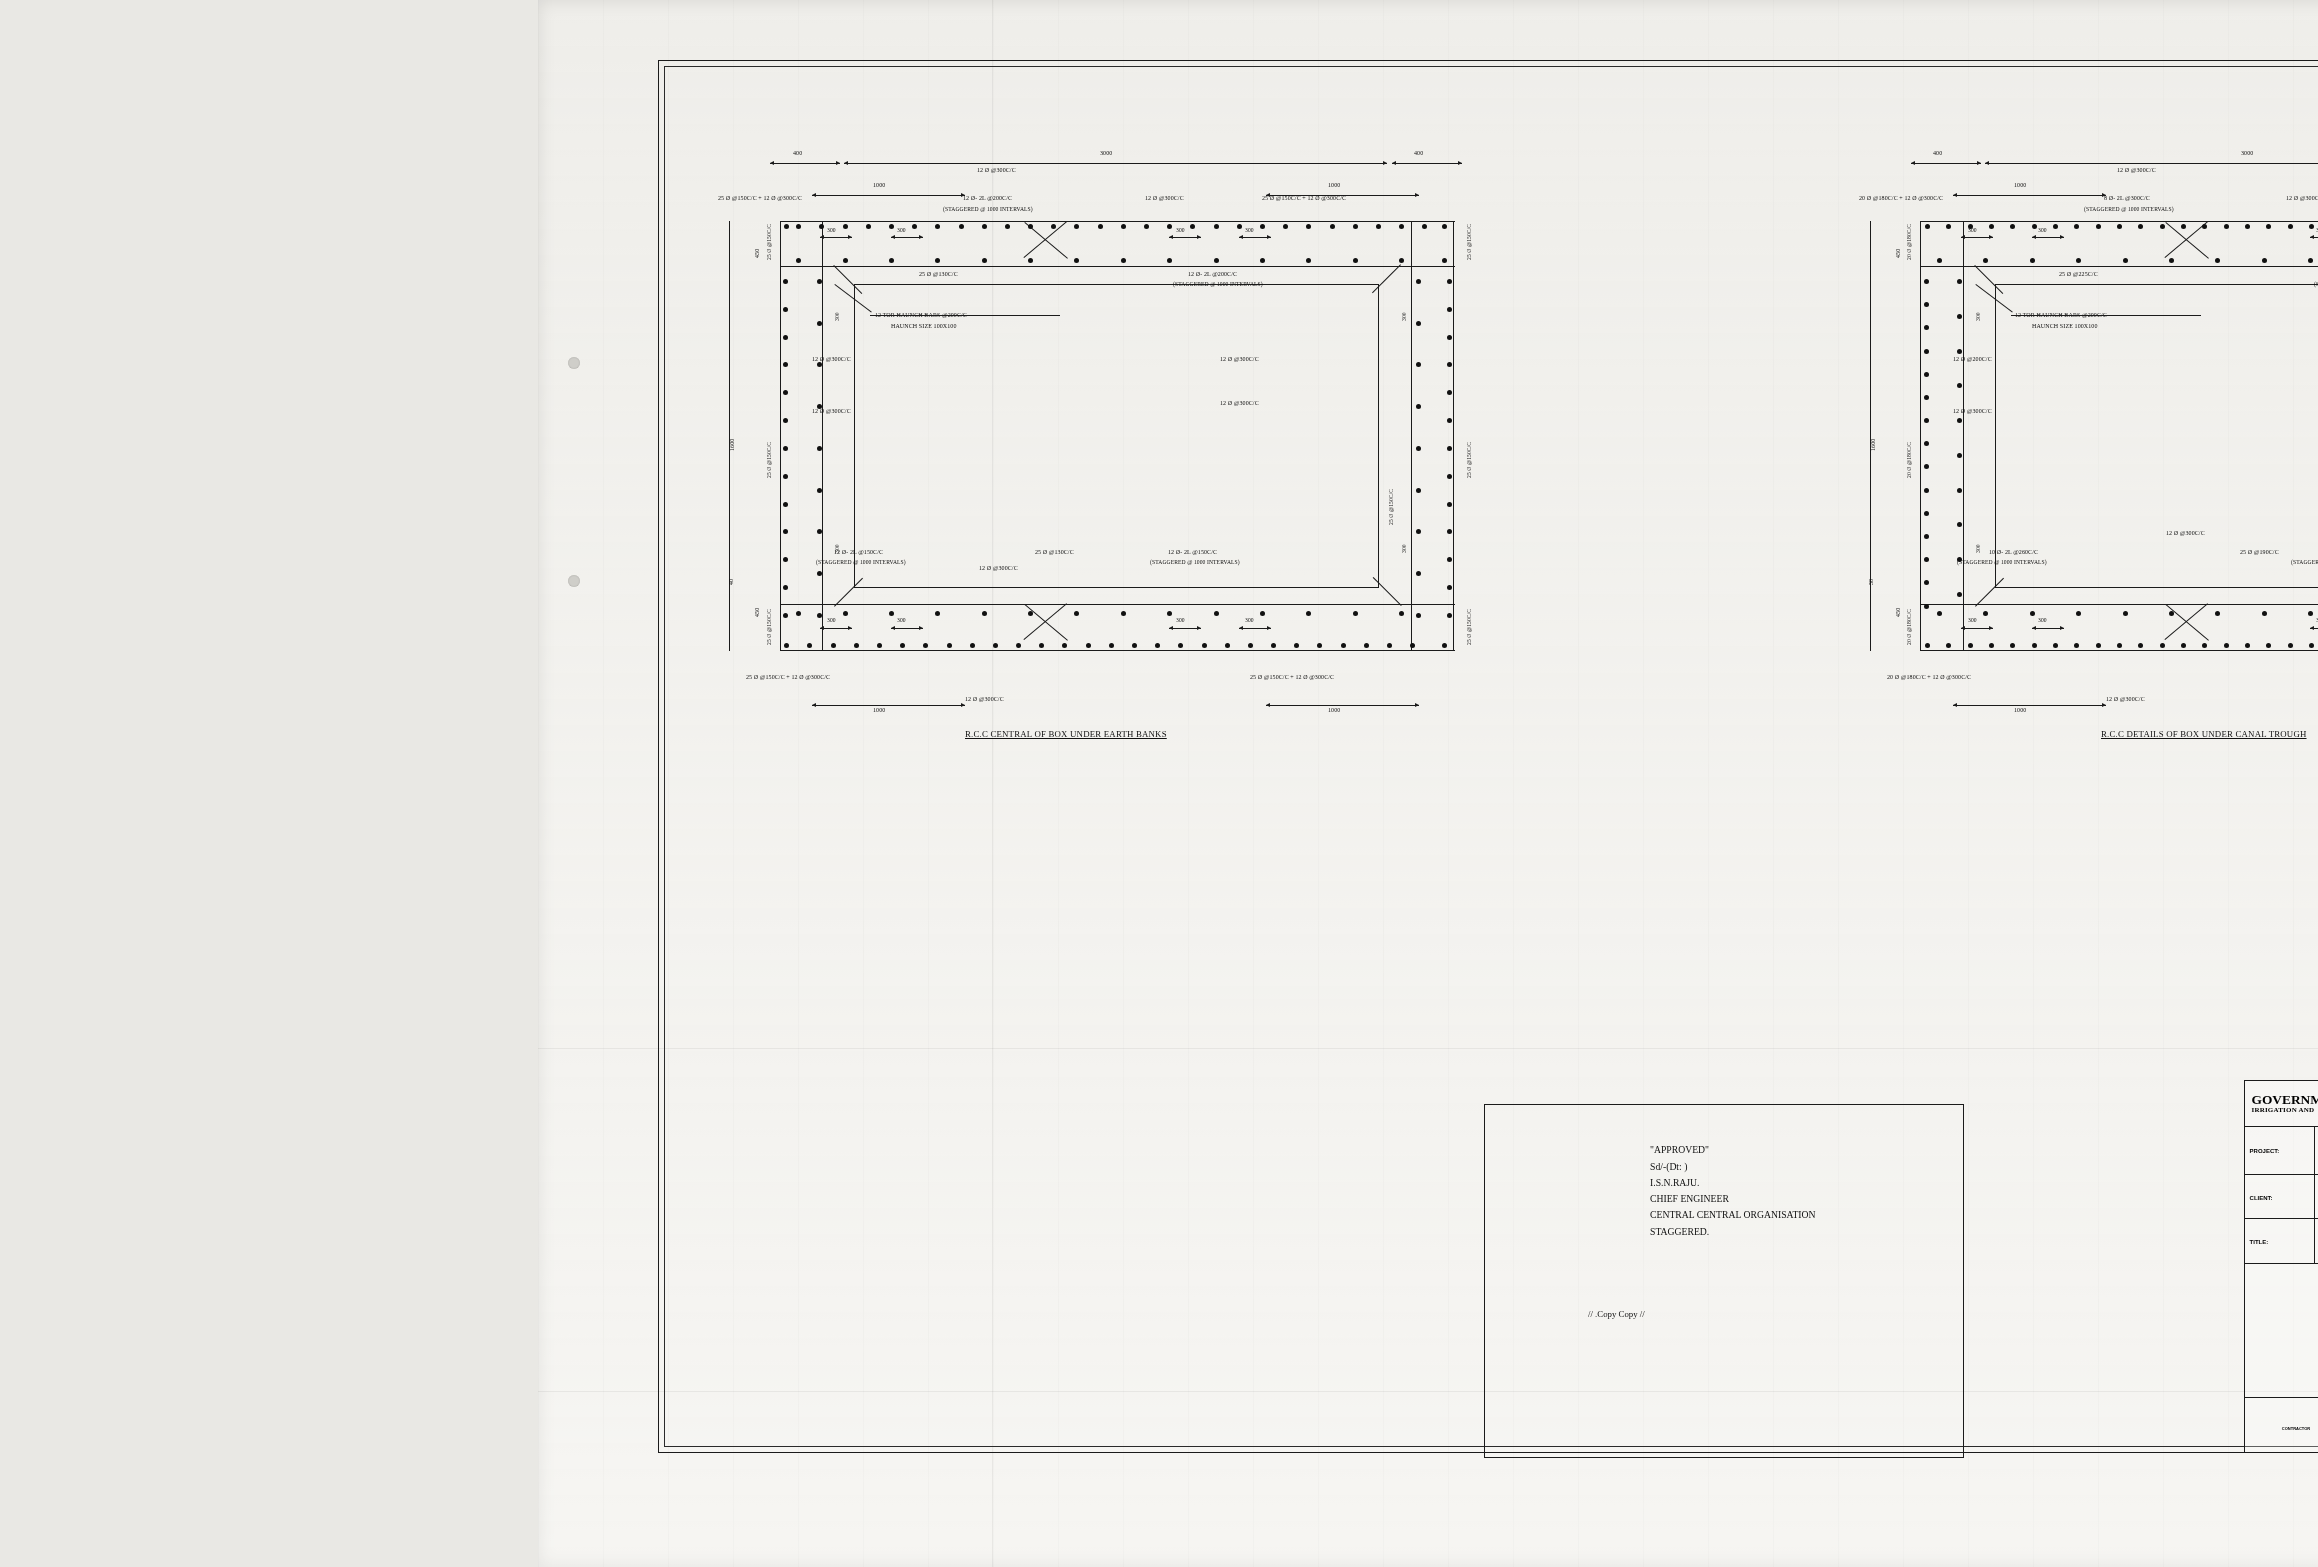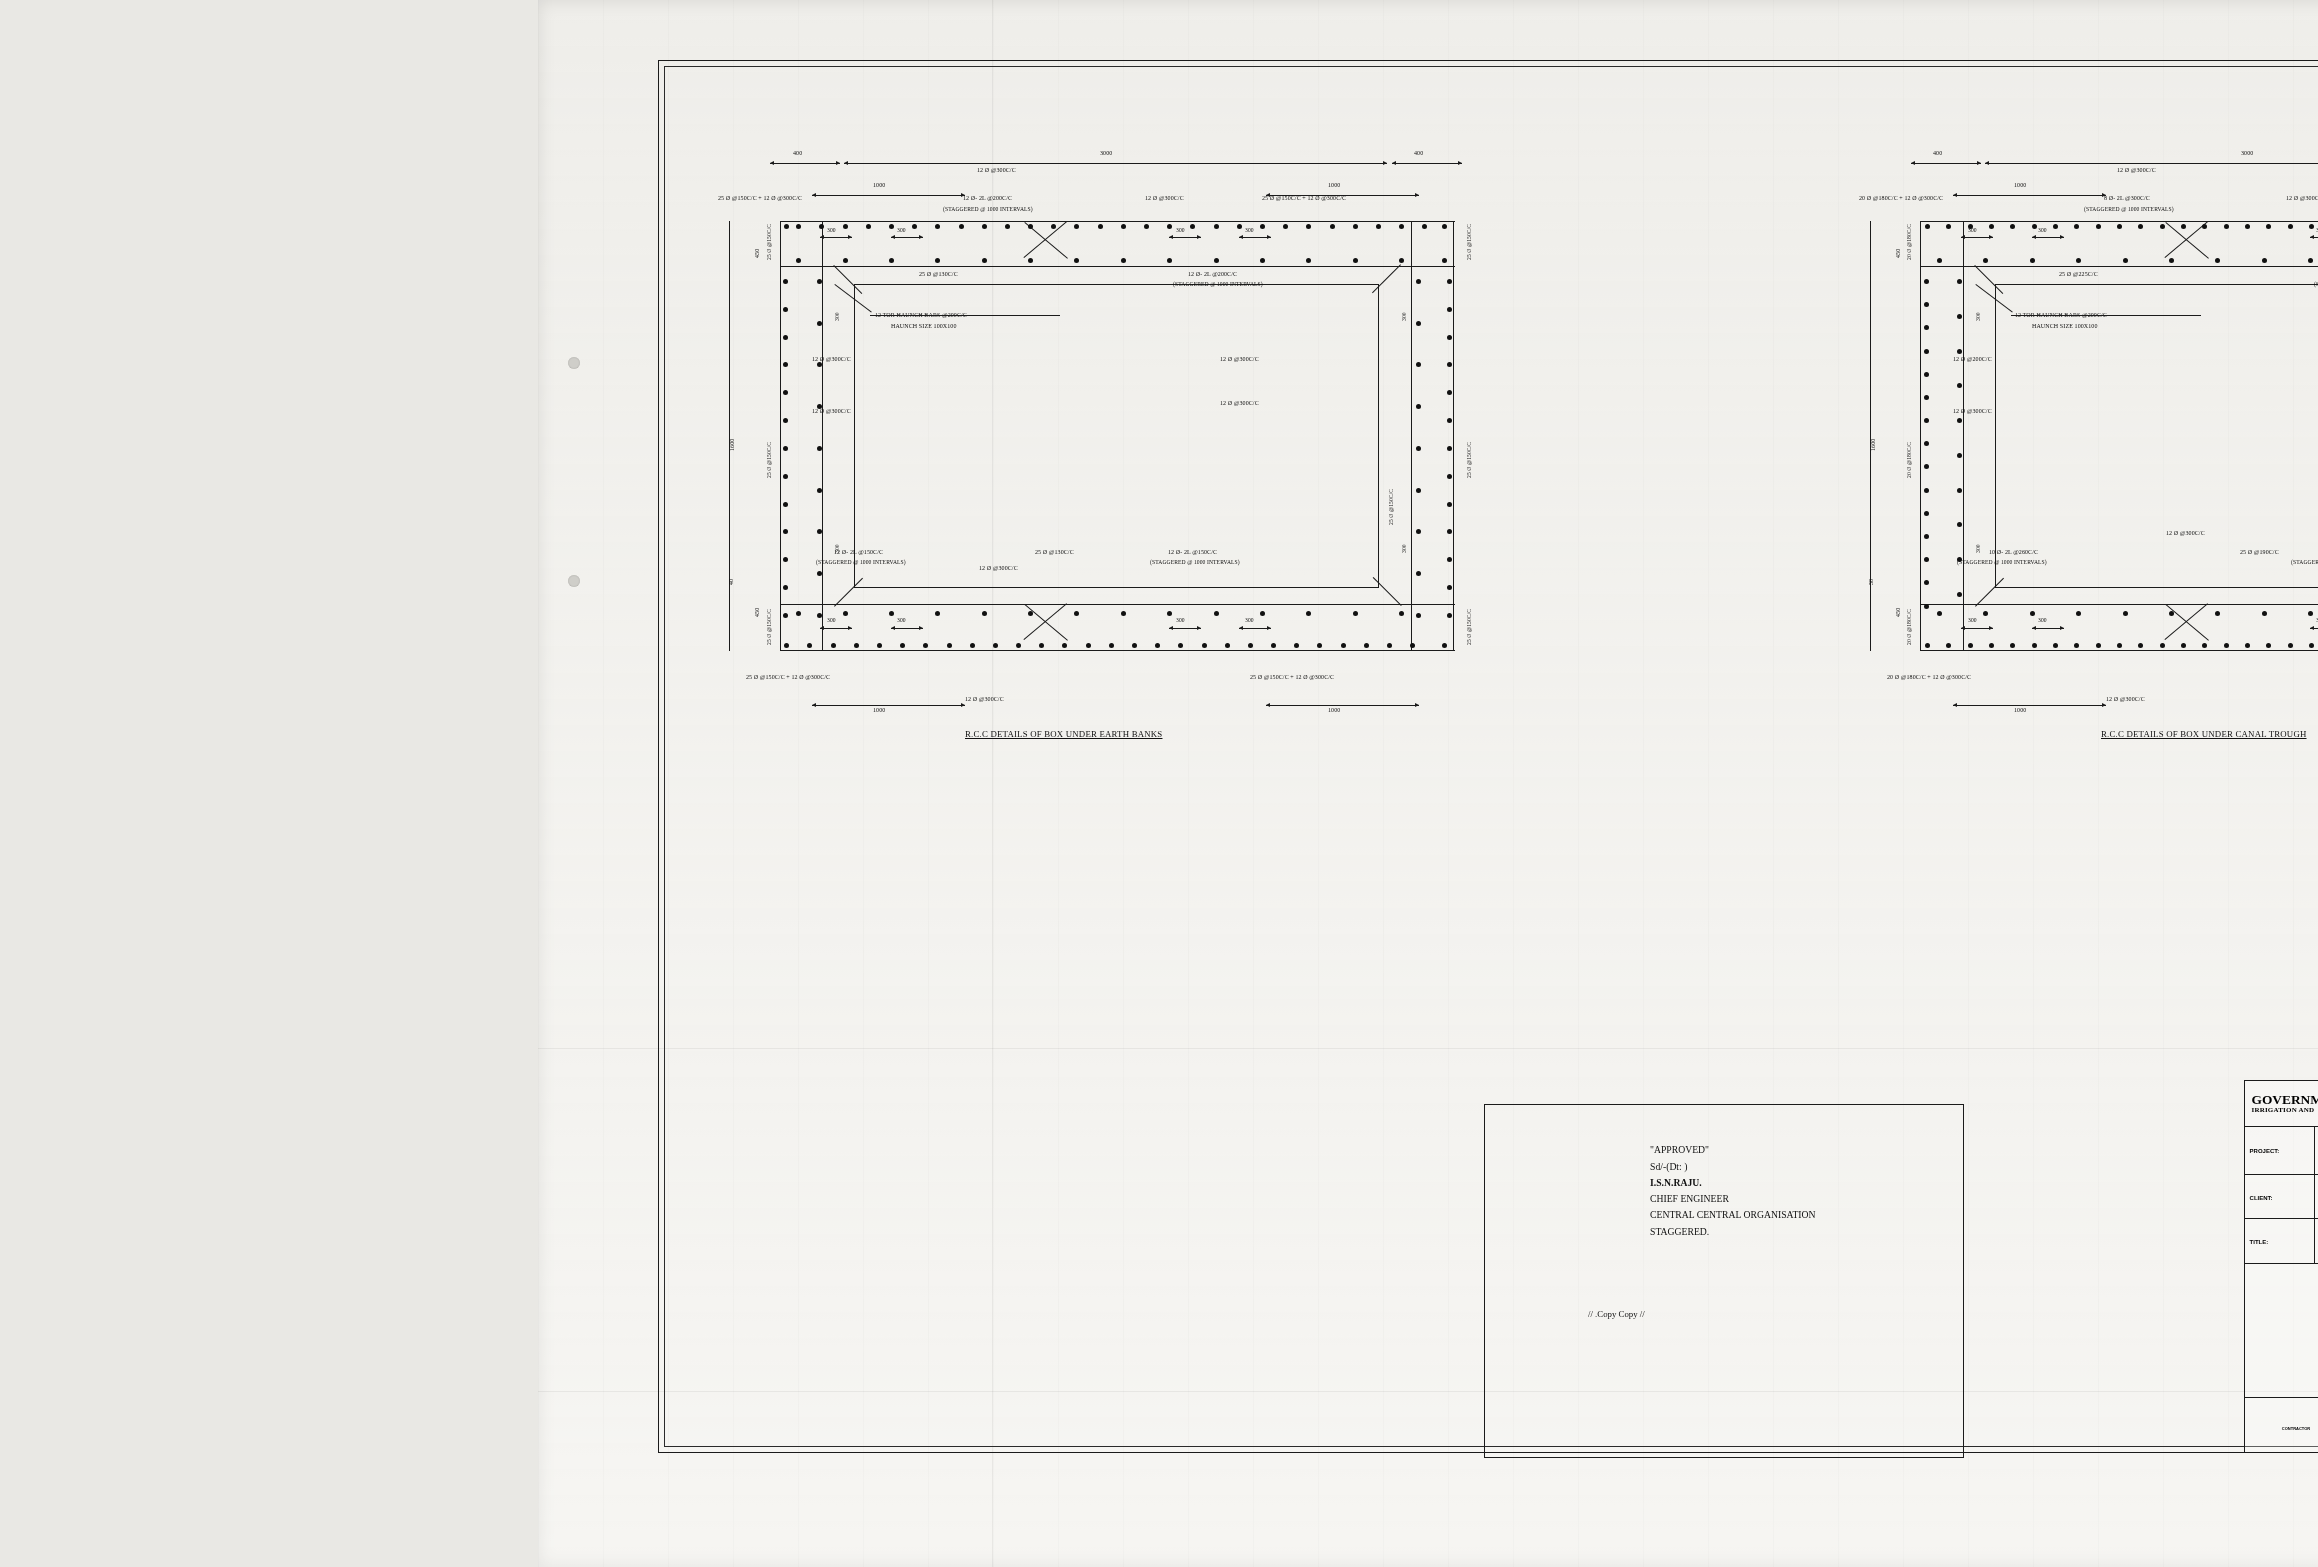--- a/index.html
+++ b/index.html
@@ -348,21 +348,21 @@
 
       <div class="txt sm" style="left:87px;top:613px;">25 Ø @150C/C + 12 Ø @300C/C</div>
       <div class="txt sm" style="left:306px;top:635px;">12 Ø @300C/C</div>
       <div class="txt sm" style="left:591px;top:613px;">25 Ø @150C/C + 12 Ø @300C/C</div>
 
       <div class="dim" style="left:153px;top:644px;width:153px;"></div>
       <div class="dim" style="left:607px;top:644px;width:153px;"></div>
       <div class="txt sm" style="left:214px;top:646px;">1000</div>
       <div class="txt sm" style="left:669px;top:646px;">1000</div>
 
-      <div class="txt ttl" style="left:306px;top:668px;">R.C.C DETAILS OF BOX UNDER EARTH BANKS</div>
+      <div class="txt ttl" style="left:306px;top:668px;">R.C.C CENTRAL OF BOX UNDER EARTH BANKS</div>
     </div>
 
     <div>
 
       <div class="dim" style="left:1252px;top:102px;width:70px;"></div>
       <div class="dim" style="left:1326px;top:102px;width:543px;"></div>
 
       <div class="txt sm" style="left:1274px;top:89px;">400</div>
       <div class="txt sm" style="left:1582px;top:89px;">3000</div>
 
@@ -562,21 +562,21 @@
       <div class="txt sm" style="left:1355px;top:646px;">1000</div>
 
       <div class="txt ttl" style="left:1442px;top:668px;">R.C.C DETAILS OF BOX UNDER CANAL TROUGH</div>
 
     </div>
   </div>
 
   <div class="approval">
     <div class="t" style="left:165px;top:39px;">"APPROVED"</div>
     <div class="t" style="left:165px;top:56px;">Sd/-(Dt:            )</div>
-    <div class="t" style="left:165px;top:72px;font-weight:bold;">I.S.N.RAJU.</div>
+    <div class="t" style="left:165px;top:72px;">I.S.N.RAJU.</div>
     <div class="t" style="left:165px;top:88px;">CHIEF ENGINEER</div>
     <div class="t" style="left:165px;top:104px;">CENTRAL CENTRAL ORGANISATION</div>
     <div class="t" style="left:165px;top:121px;">STAGGERED.</div>
     <div class="t" style="left:103px;top:204px;font-size:8.8px;">// .Copy Copy //</div>
   </div>
 
   <div class="titleblock">
 
     <div class="tb-head">
       <div class="gov">

